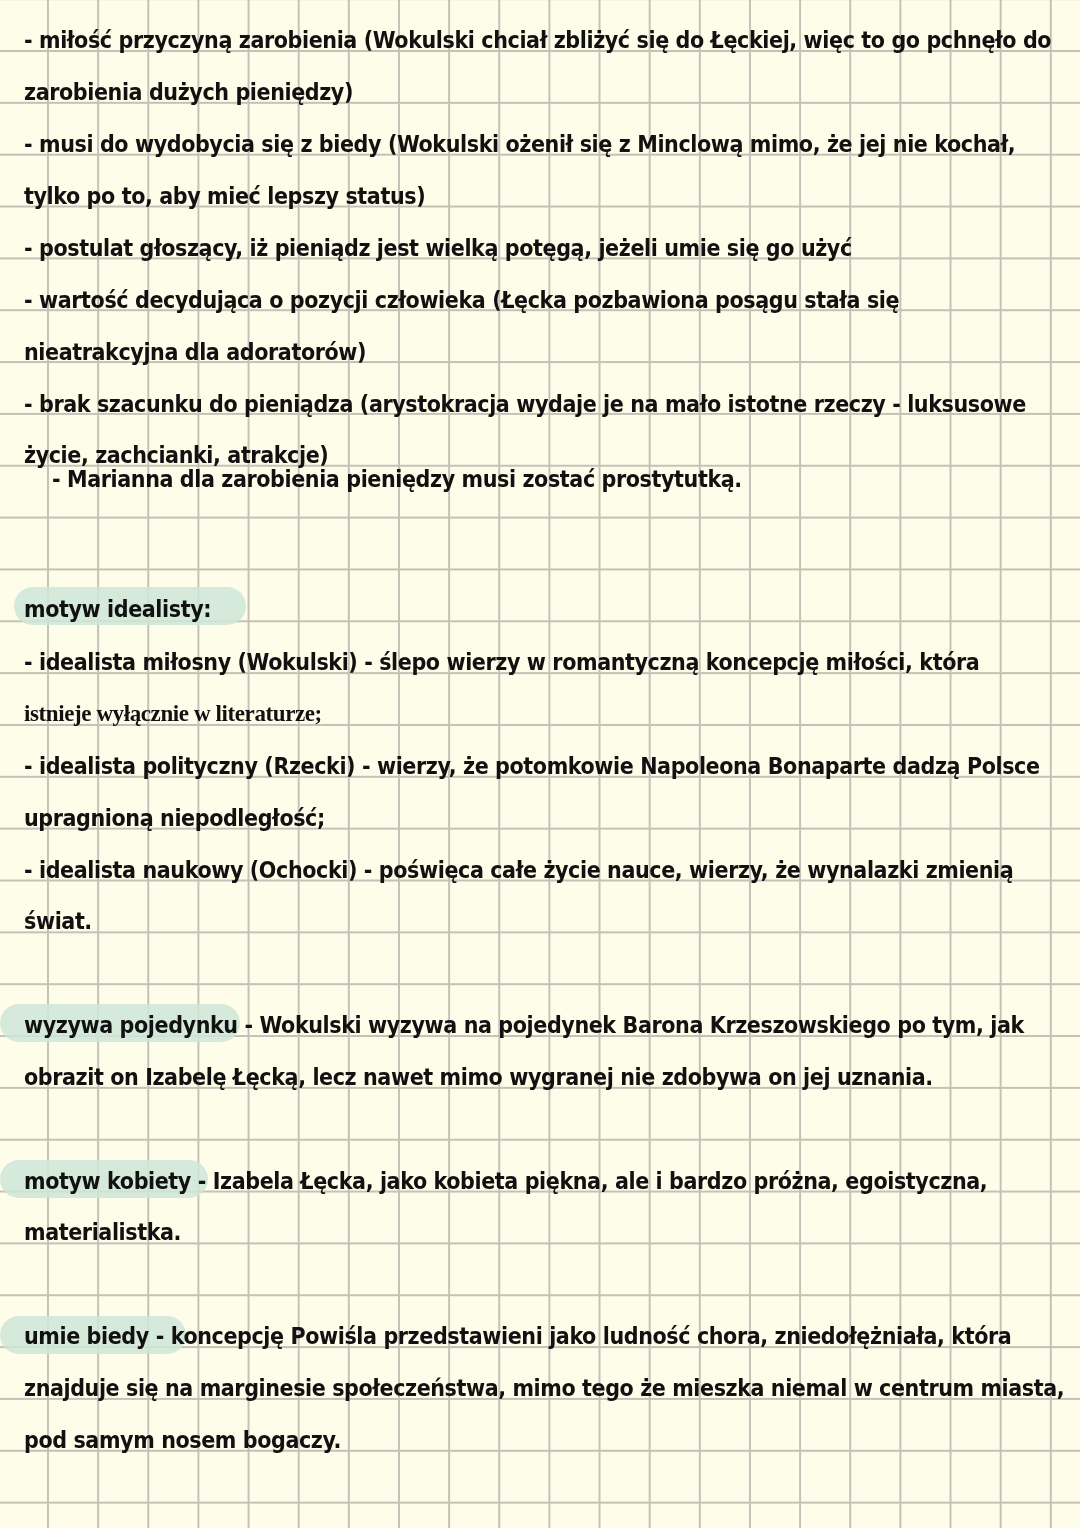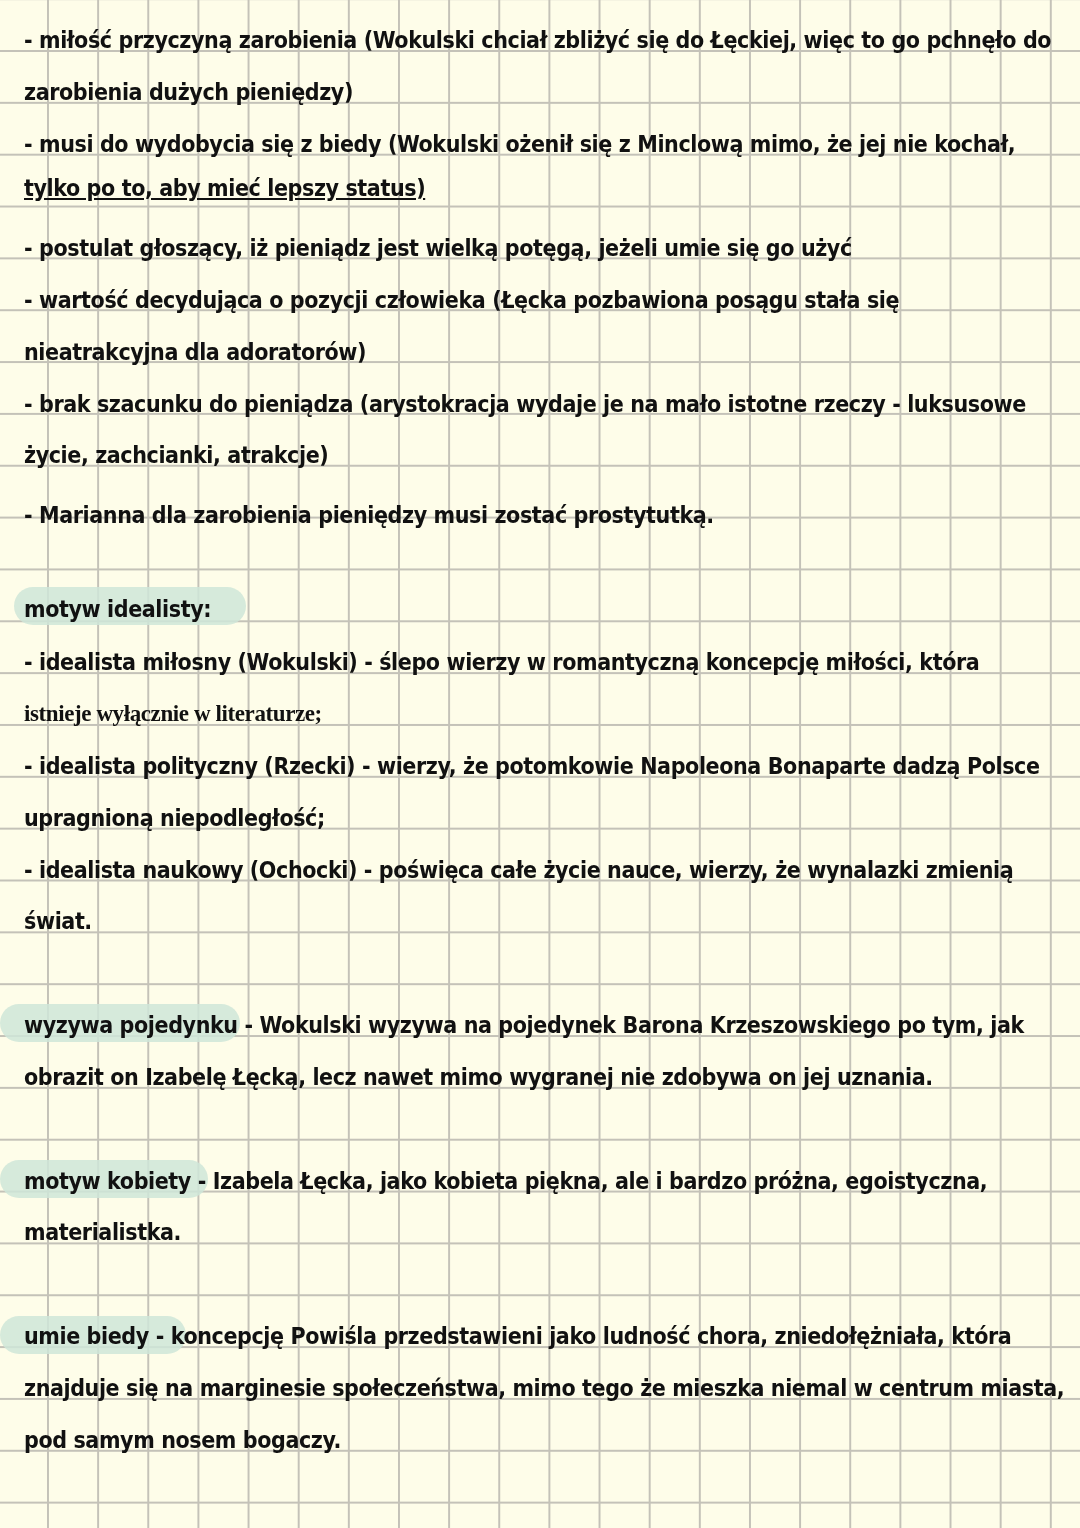--- a/index.html
+++ b/index.html
@@ -29,27 +29,27 @@
 </style>
 </head>
 <body>
 
 <div class="page">
 
   <div>
     <div class="line" style="top:25px;">- miłość przyczyną zarobienia (Wokulski chciał zbliżyć się do Łęckiej, więc to go pchnęło do</div>
     <div class="line" style="top:77px;">zarobienia dużych pieniędzy)</div>
     <div class="line" style="top:129px;">- musi do wydobycia się z biedy (Wokulski ożenił się z Minclową mimo, że jej nie kochał,</div>
-    <div class="line" style="top:173px;text-decoration:underline;">tylko po to, aby mieć lepszy status)</div>
+    <div class="line" style="top:181px;">tylko po to, aby mieć lepszy status)</div>
     <div class="line" style="top:233px;">- postulat głoszący, iż pieniądz jest wielką potęgą, jeżeli umie się go użyć</div>
     <div class="line" style="top:285px;">- wartość decydująca o pozycji człowieka (Łęcka pozbawiona posągu stała się</div>
     <div class="line" style="top:337px;">nieatrakcyjna dla adoratorów)</div>
     <div class="line" style="top:389px;">- brak szacunku do pieniądza (arystokracja wydaje je na mało istotne rzeczy - luksusowe</div>
     <div class="line" style="top:440px;">życie, zachcianki, atrakcje)</div>
-    <div class="line" style="top:500px;">- Marianna dla zarobienia pieniędzy musi zostać prostytutką.</div>
+    <div class="line" style="top:464px;margin-left:28px;">- Marianna dla zarobienia pieniędzy musi zostać prostytutką.</div>
   </div>
 
   <div>
     <div class="hl" style="left:14px; top:587px; width:232px;"></div>
     <div class="line" style="top:594px;">motyw idealisty:</div>
     <div class="line" style="top:647px;">- idealista miłosny (Wokulski) - ślepo wierzy w romantyczną koncepcję miłości, która</div>
     <div class="line" style="top:699px;font-family:Liberation Serif, serif;">istnieje wyłącznie w literaturze;</div>
     <div class="line" style="top:751px;">- idealista polityczny (Rzecki) - wierzy, że potomkowie Napoleona Bonaparte dadzą Polsce</div>
     <div class="line" style="top:803px;">upragnioną niepodległość;</div>
     <div class="line" style="top:855px;">- idealista naukowy (Ochocki) - poświęca całe życie nauce, wierzy, że wynalazki zmienią</div>

